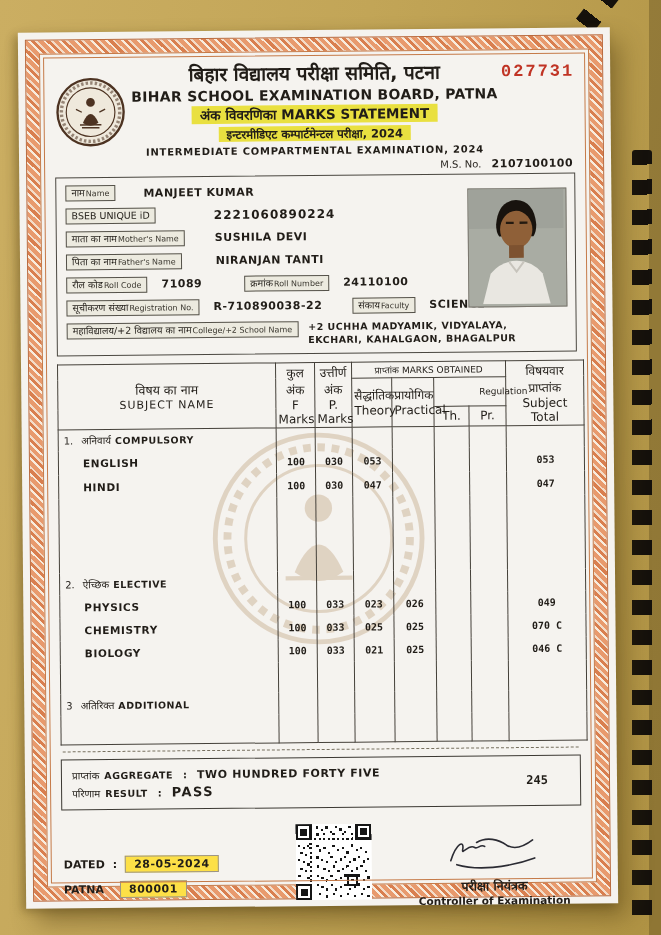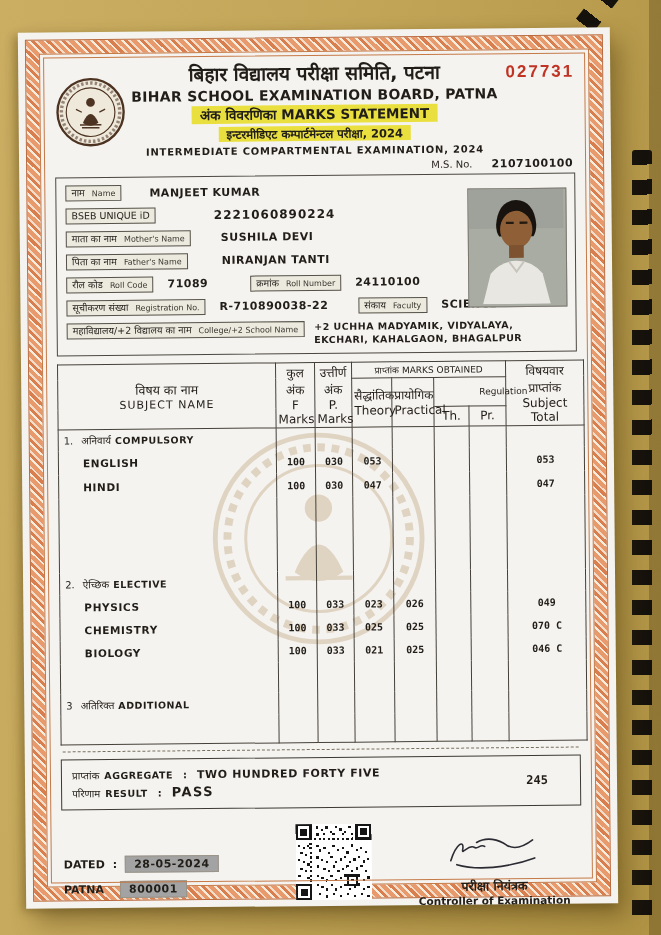--- a/index.html
+++ b/index.html
@@ -22,36 +22,36 @@
          box-shadow:-4px 3px 8px rgba(80,60,15,.35), 10px 14px 24px rgba(80,60,15,.45); }
   .frame { height:100%; box-sizing:border-box; padding:13px; border:1px solid #b96a3e;
          background:repeating-linear-gradient(45deg,#e89a6d 0 4px,#f8ecdd 4px 6px,#d97f4f 6px 9px,#f3dcc8 9px 11px); }
   .inner { height:100%; box-sizing:border-box; background:#f5f3ef;
          border:1px solid #c57a48; outline:1px solid #c57a48; outline-offset:-5px;
          padding:8px 14px 6px; position:relative; }
   
   .header { position:relative; text-align:center; }
   .emblem { position:absolute; left:0; top:14px; }
   .serial { position:absolute; right:0; top:4px; color:#c03425; font-weight:bold;
-            font-size:17px; letter-spacing:2px; font-family:Liberation Sans, sans-serif; }
+            font-size:17px; letter-spacing:2px; font-family:Liberation Mono, monospace; }
   .t-hi  { font-size:19px; font-weight:bold; }
   .t-en  { font-size:14px; font-weight:bold; letter-spacing:.3px; margin-top:1px; }
   .hl    { background:#e9e040; padding:0 8px; font-weight:bold; display:inline-block; }
   .t-stmt .hl { font-size:13.5px; margin-top:2px; }
   .t-exam .hl { font-size:11.5px; margin-top:2px; }
   .t-exam-en { font-size:10px; font-weight:bold; letter-spacing:.8px; margin-top:3px; }
   .ms { text-align:right; font-size:10px; margin:3px 2px 3px 0; }
-  .ms .n { font-weight:bold; font-size:11px; margin-left:16px; letter-spacing:.5px; }
+  .ms .n { font-weight:bold; font-size:11px; margin-left:7px; letter-spacing:.5px; }
   
   .formbox { border:1px solid #4a4740; padding:7px 9px 4px; position:relative; box-sizing:border-box; }
   .frow { display:flex; align-items:center; margin-bottom:7px; }
   .frow.top { align-items:flex-start; }
   .chip { border:1px solid #55524a; background:#eceadf; padding:1px 5px; font-size:9.5px;
           line-height:1.25; white-space:nowrap; }
-  .chip .en { font-size:8px; color:#3a372f; margin-left:7px; }
+  .chip .en { font-size:8px; color:#3a372f; margin-left:1px; }
   .fval { font-weight:bold; font-size:11px; margin-left:14px; letter-spacing:.5px; }
   .photo { position:absolute; right:8px; top:14px; width:97px; height:117px;
            border:1px solid #7a766e; background:#a9aca3; }
   
   .table-wrap { position:relative; margin-top:8px; }
   .wm { position:absolute; left:50%; top:64px; transform:translateX(-50%);
         z-index:0; opacity:.30; pointer-events:none; }
   table { position:relative; z-index:1; width:100%; border-collapse:collapse; table-layout:fixed; }
   table, th, td { border-color:#45413a; }
   th { border:1px solid #45413a; font-weight:normal; padding:1px 2px; }
@@ -78,21 +78,21 @@
   .agg-words { font-weight:bold; font-size:11px; letter-spacing:.6px; }
   .result-val { font-weight:bold; font-size:13px; letter-spacing:1.5px; }
   .agg-total { position:absolute; right:32px; top:50%; transform:translateY(-50%);
                font-weight:bold; font-size:12px; font-family:"DejaVu Sans Mono",monospace; }
   
   .footer { display:flex; align-items:flex-start; margin-top:16px; }
   .f-left { width:180px; margin-top:30px; margin-left:2px; }
   .f-line { display:flex; align-items:center; margin-bottom:8px; font-weight:bold; font-size:11px; }
   .f-line .c { margin:0 8px; }
   .valbox { border:1px solid #9b9488; padding:1px 8px; font-weight:bold; font-size:11px;
-            letter-spacing:.5px; background:#a3a3a3; }
+            letter-spacing:.5px; background:#fde047; }
   .f-qr { margin-left:52px; margin-top:0; }
   .f-right { margin-left:auto; text-align:center; width:175px; margin-top:12px; }
   .ctrl-hi { font-weight:bold; font-size:12.5px; margin-top:1px; }
   .ctrl-en { font-weight:bold; font-size:10.5px; }
   .sp-row td { border-left:1px solid #45413a; border-right:1px solid #45413a; }
 </style>
 </head>
 <body>
 
 <div class="scan">

